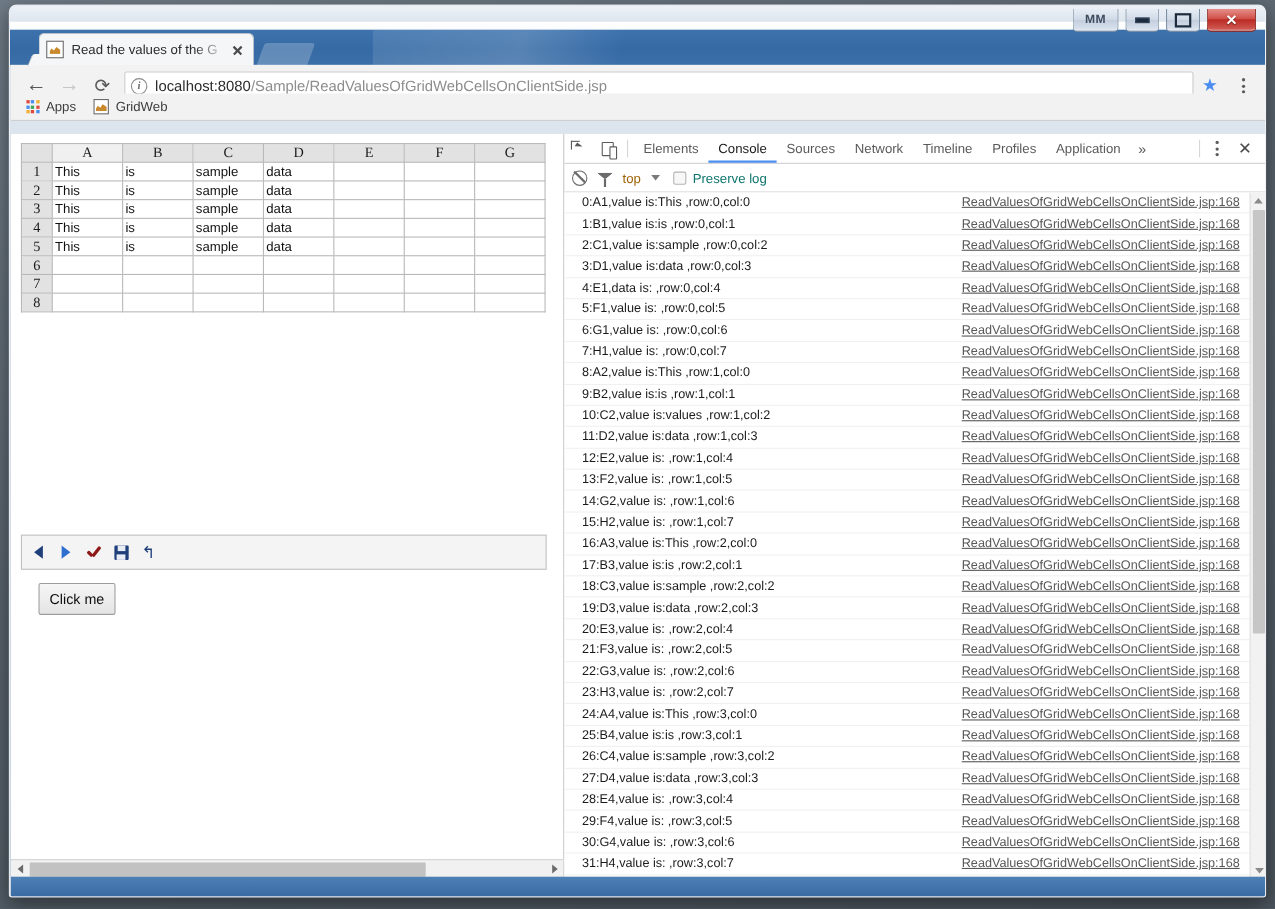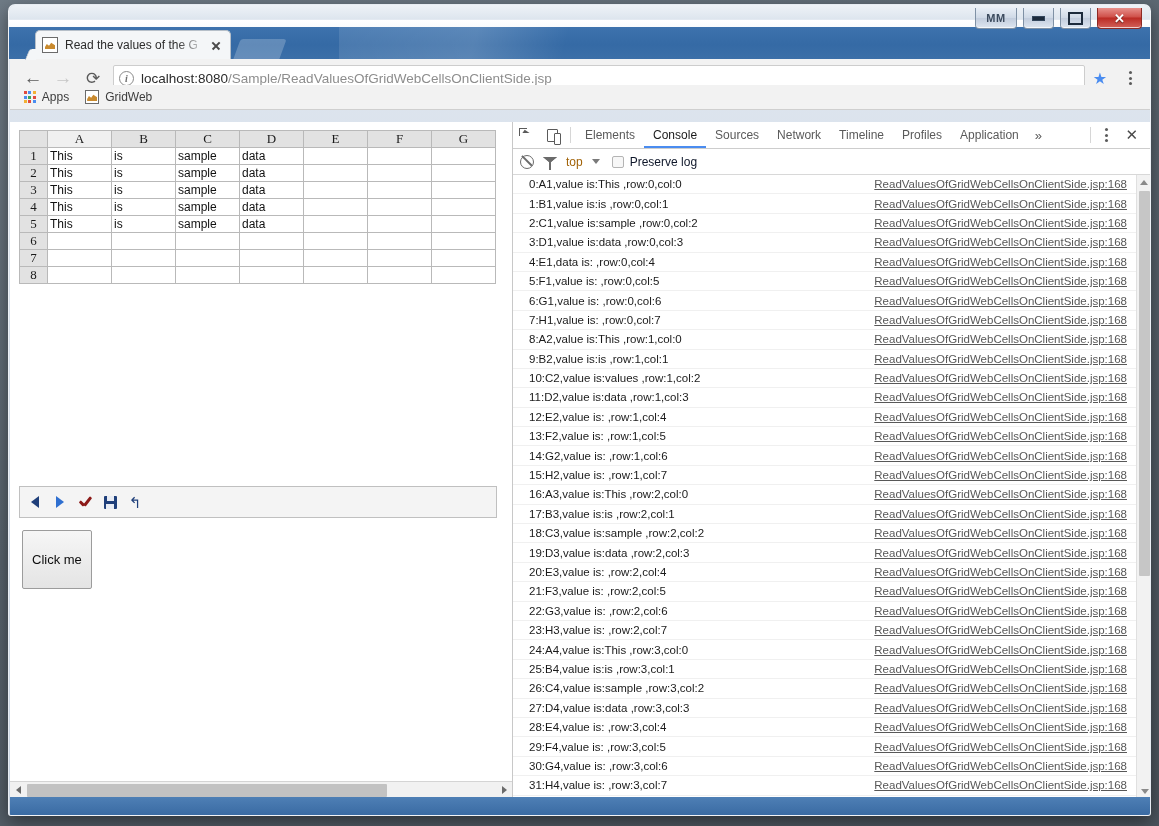--- a/index.html
+++ b/index.html
@@ -252,22 +252,22 @@
   .sheettab {
     height: 20px; display: flex; align-items: center; padding: 0 5px;
     font-family: "Liberation Serif", serif; font-size: 14px; color: #111;
     border: 1px solid #9a9a9a;
   }
   .sheettab.active { background: #ffffff; }
   .sheettab.inactive { background: #e0e0e0; border-left: none; }
   #tabs-group { display: flex; margin-left: 4px; }
 
   #clickme {
-    position: absolute; left: 12px; top: 408px;
-    padding: 21px 9px; font-size: 13px; color: #0d0d0d;
+    position: absolute; left: 25px; top: 408px;
+    padding: 6px 9px; font-size: 13px; color: #0d0d0d;
     background: linear-gradient(to bottom, #f6f6f6, #e4e4e4);
     border: 1px solid #9c9c9c; border-radius: 2px;
     font-family: "Liberation Sans", sans-serif;
   }
 
   
   #page-hscroll {
     position: absolute; left: 0; bottom: 0;
     width: 503px; height: 17px;
     background: #f1f1f1; border-top: 1px solid #d4d4d4;
@@ -349,21 +349,21 @@
     clip-path: polygon(0 0, 100% 0, 57% 100%, 43% 100%);
   }
   #filter-funnel::after {
     content: ""; position: absolute; left: -0.8px; top: -4px;
     width: 1.6px; height: 8px; background: #6b6b6b;
   }
   #ctx-label { font-size: 12px; color: #a16207; }
   #ctx-caret { width: 0; height: 0; border-left: 4.5px solid transparent; border-right: 4.5px solid transparent; border-top: 5px solid #7a7a7a; }
   #preserve-wrap { display: flex; align-items: center; gap: 6px; margin-left: 3px; }
   #preserve-box { width: 12px; height: 12px; border: 1px solid #b4b4b4; background: #f7f7f7; border-radius: 2px; }
-  #preserve-label { font-size: 12px; color: #0f172a; }
+  #preserve-label { font-size: 12px; color: #0f766e; }
 
   #console-body {
     flex: 1 1 auto; position: relative; overflow: hidden;
     background: #ffffff;
   }
   #console-list { position: absolute; left: 0; top: 0; right: 15px; }
   .logrow {
     height: 19.4px; display: flex; align-items: center;
     border-bottom: 1px solid #f0f0f0;
     padding-left: 16px;

